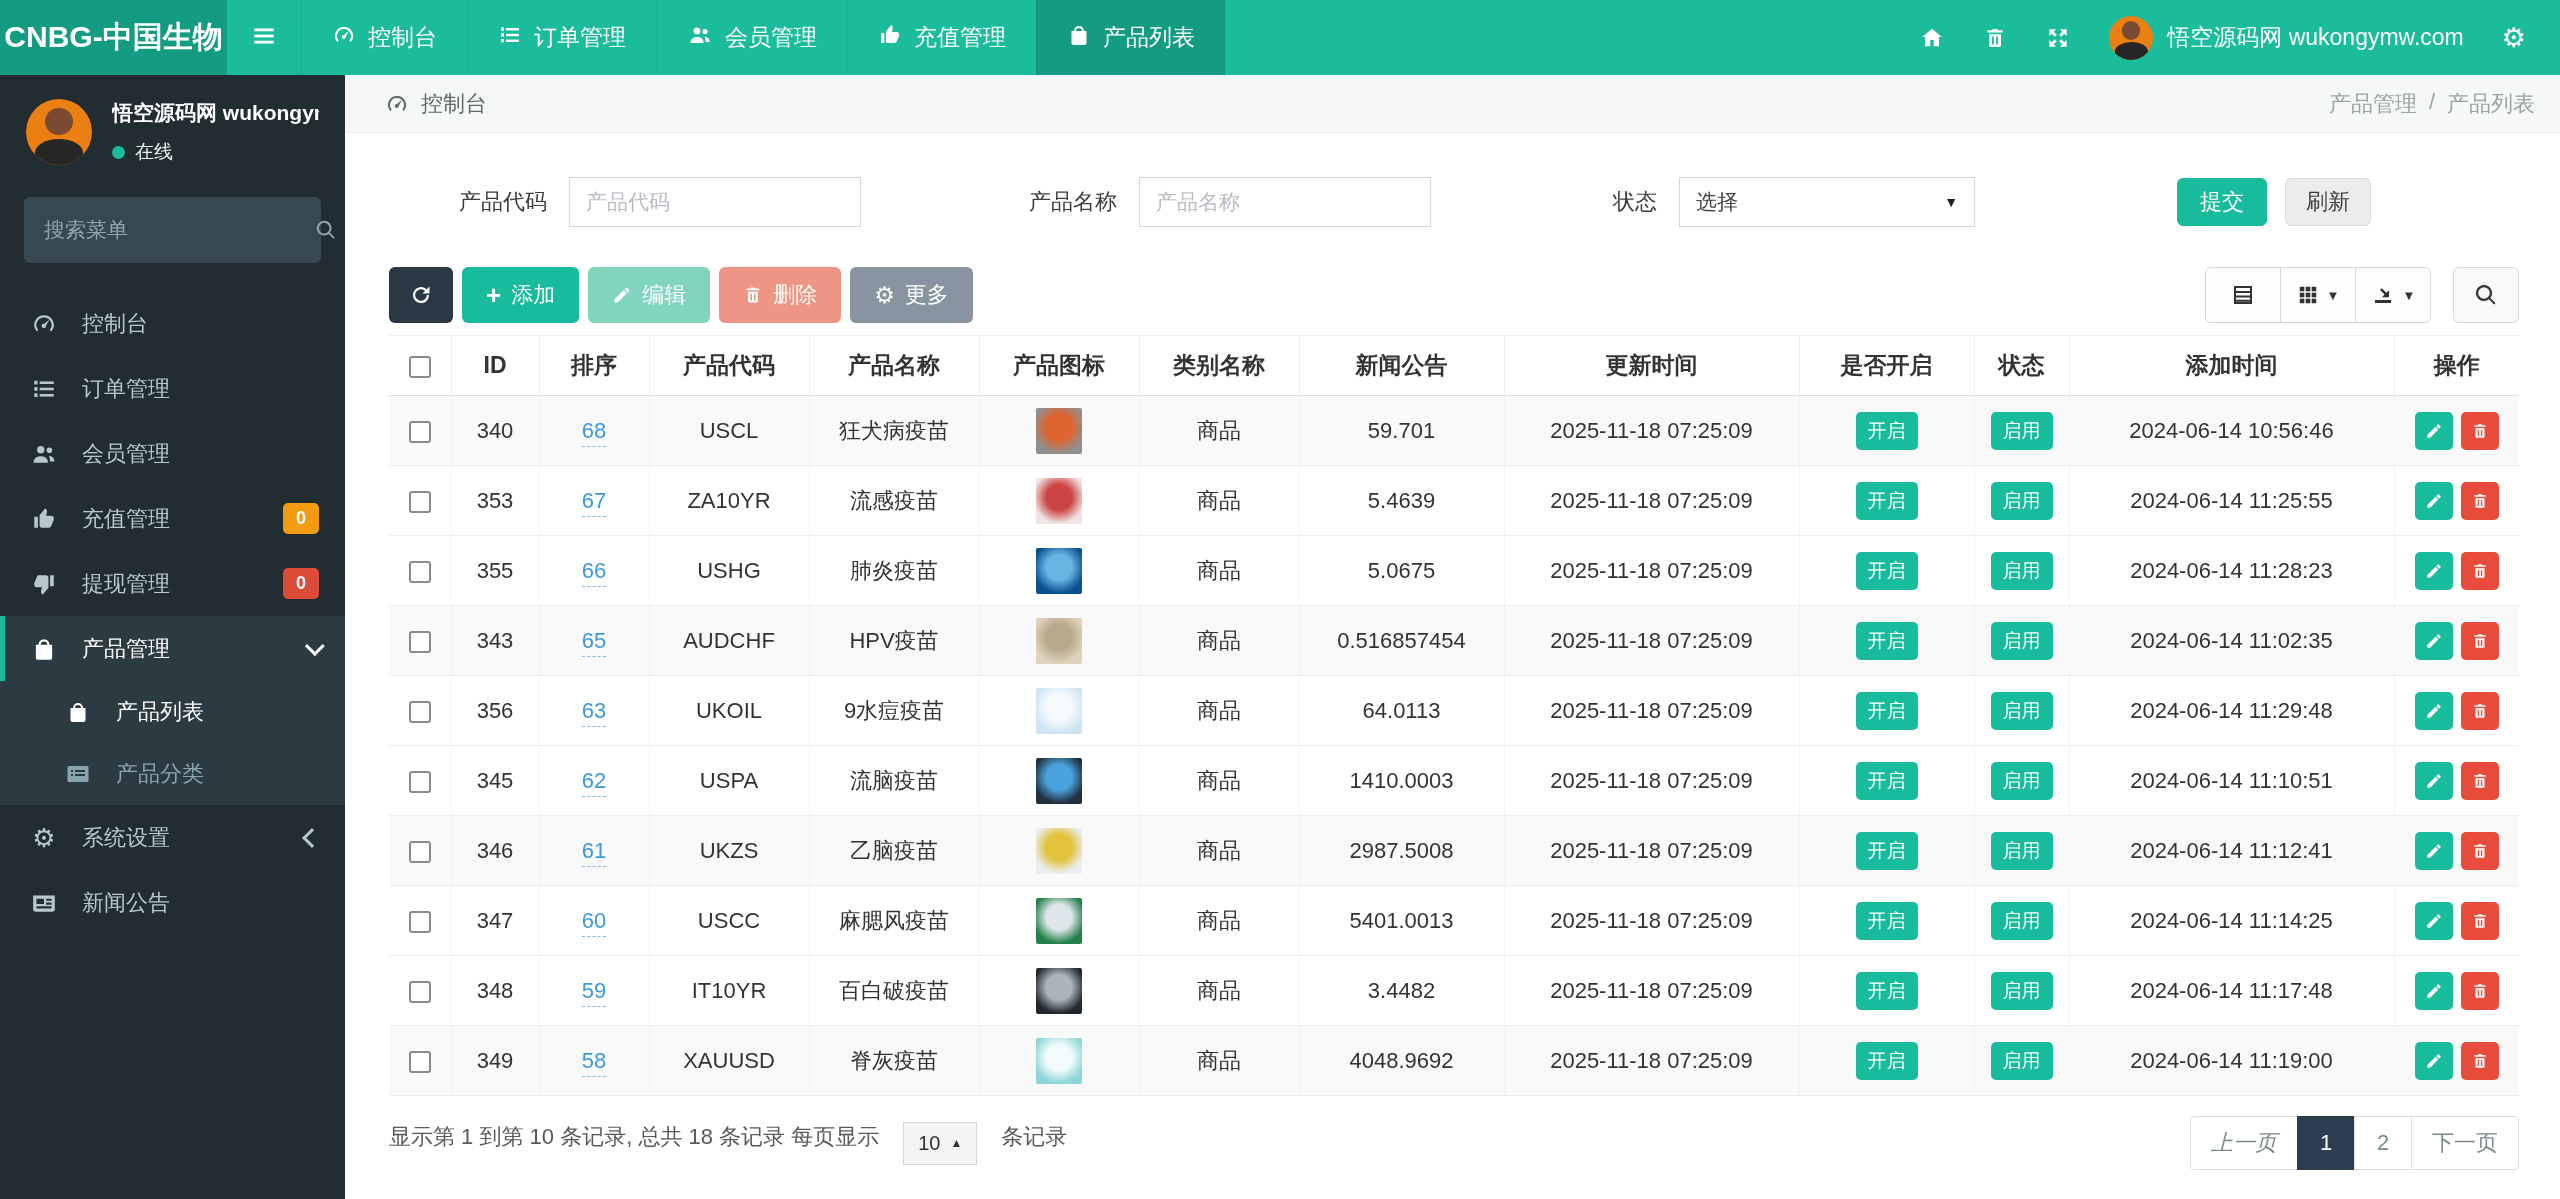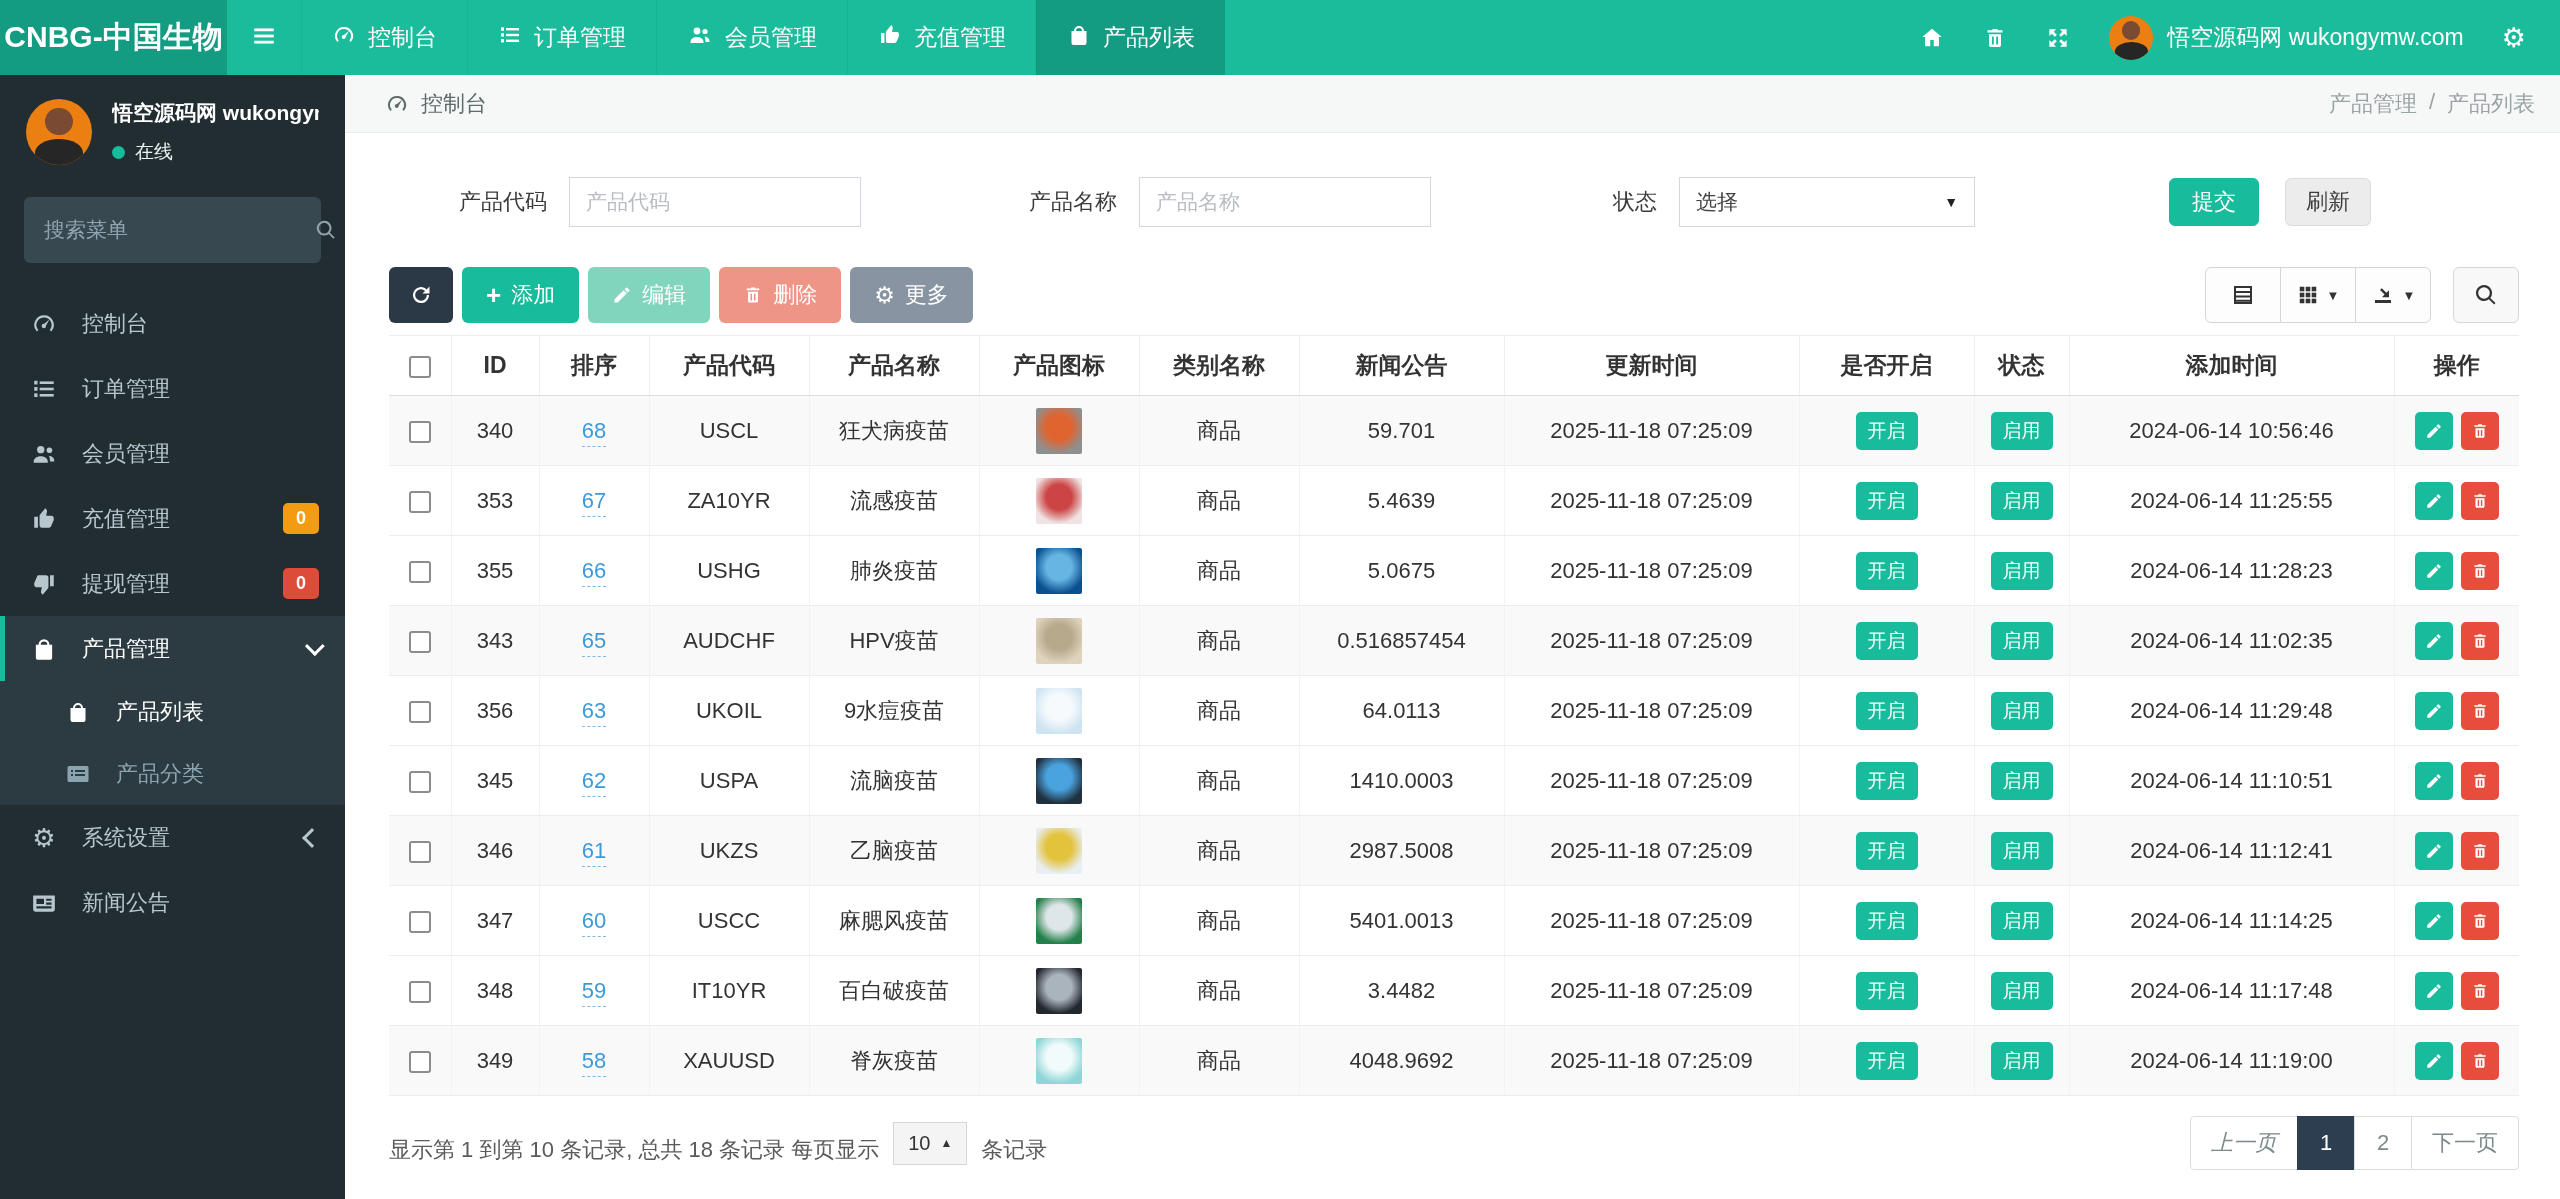--- a/index.html
+++ b/index.html
@@ -71,21 +71,21 @@
   
   .filter-row { display:flex; align-items:center; margin-top:16px; }
   .flabel { font-size:22px; color:#3c3c3c; margin-right:22px; white-space:nowrap; }
   .finput { width:292px; height:50px; border:1px solid #d2d6de; background:#fff; padding:0 16px;
     font-size:21px; color:#555; font-family:inherit; outline:none; }
   .finput::placeholder { color:#b8bcc2; }
   .fselect { width:296px; height:50px; border:1px solid #d2d6de; background:#fff; padding:0 16px;
     font-size:21px; color:#444; display:flex; align-items:center; justify-content:space-between; cursor:pointer; }
   .fselect .sel-caret { font-size:14px; color:#222; }
   .g2 { margin-left:168px; } .g3 { margin-left:182px; }
-  .fbtns { margin-left:auto; margin-right:148px; display:flex; gap:26px; }
+  .fbtns { margin-left:auto; margin-right:148px; display:flex; gap:18px; }
   .btn-submit { background:#18bc9c; color:#fff; border:1px solid #18bc9c; border-radius:6px;
     height:48px; padding:0 22px; font-size:22px; cursor:pointer; font-family:inherit; }
   .btn-refresh2 { background:#ececec; color:#3c3c3c; border:1px solid #dcdcdc; border-radius:6px;
     height:48px; padding:0 20px; font-size:22px; cursor:pointer; font-family:inherit; }
 
   
   .toolbar-row { display:flex; align-items:center; margin-top:40px; }
   .tbtn { height:56px; border:none; border-radius:6px; color:#fff; font-size:22px; font-family:inherit;
     display:inline-flex; align-items:center; gap:10px; padding:0 24px; margin-right:9px; cursor:pointer; }
   .tb-refresh { background:#2b3947; width:64px; justify-content:center; padding:0; }
@@ -115,21 +115,21 @@
     background:#fff; vertical-align:middle; cursor:pointer; }
   .sort-link { color:#3c9adb; text-decoration:none; border-bottom:1px dashed #7db9e3; padding-bottom:3px; cursor:pointer; }
   .thumb { width:46px; height:46px; margin:0 auto; border-radius:2px; }
   .badge-on { display:inline-block; background:#18bc9c; color:#fff; font-size:19px; padding:6px 12px; border-radius:5px; }
   .op-btn { display:inline-flex; width:38px; height:38px; border-radius:5px; align-items:center;
     justify-content:center; color:#fff; margin:0 4px; cursor:pointer; border:none; }
   .op-edit { background:#18bc9c; } .op-del { background:#e74c3c; }
 
   
   .footer-row { display:flex; align-items:center; justify-content:space-between; margin-top:20px; }
-  .summary { display:flex; align-items:flex-end; font-size:22px; color:#5a5a5a; gap:14px; }
+  .summary { display:flex; align-items:flex-start; font-size:22px; color:#5a5a5a; gap:24px; }
   .pagesize { display:inline-flex; align-items:center; gap:10px; border:1px solid #d6d6d6; background:#f4f4f4;
     padding:9px 14px; font-size:20px; color:#333; cursor:pointer; }
   .pagesize .up { font-size:12px; color:#333; }
   .pagination { display:flex; }
   .page-btn { min-width:58px; height:54px; border:1px solid #ddd; background:#fff; color:#7b8a8b;
     font-size:22px; display:flex; align-items:center; justify-content:center; padding:0 20px;
     margin-left:-1px; cursor:pointer; }
   .page-btn:first-child { border-radius:4px 0 0 4px; margin-left:0;font-style:italic; }
   .page-btn:last-child { border-radius:0 4px 4px 0; }
   .page-btn.active { background:#2c3e50; border-color:#2c3e50; color:#fff; }

